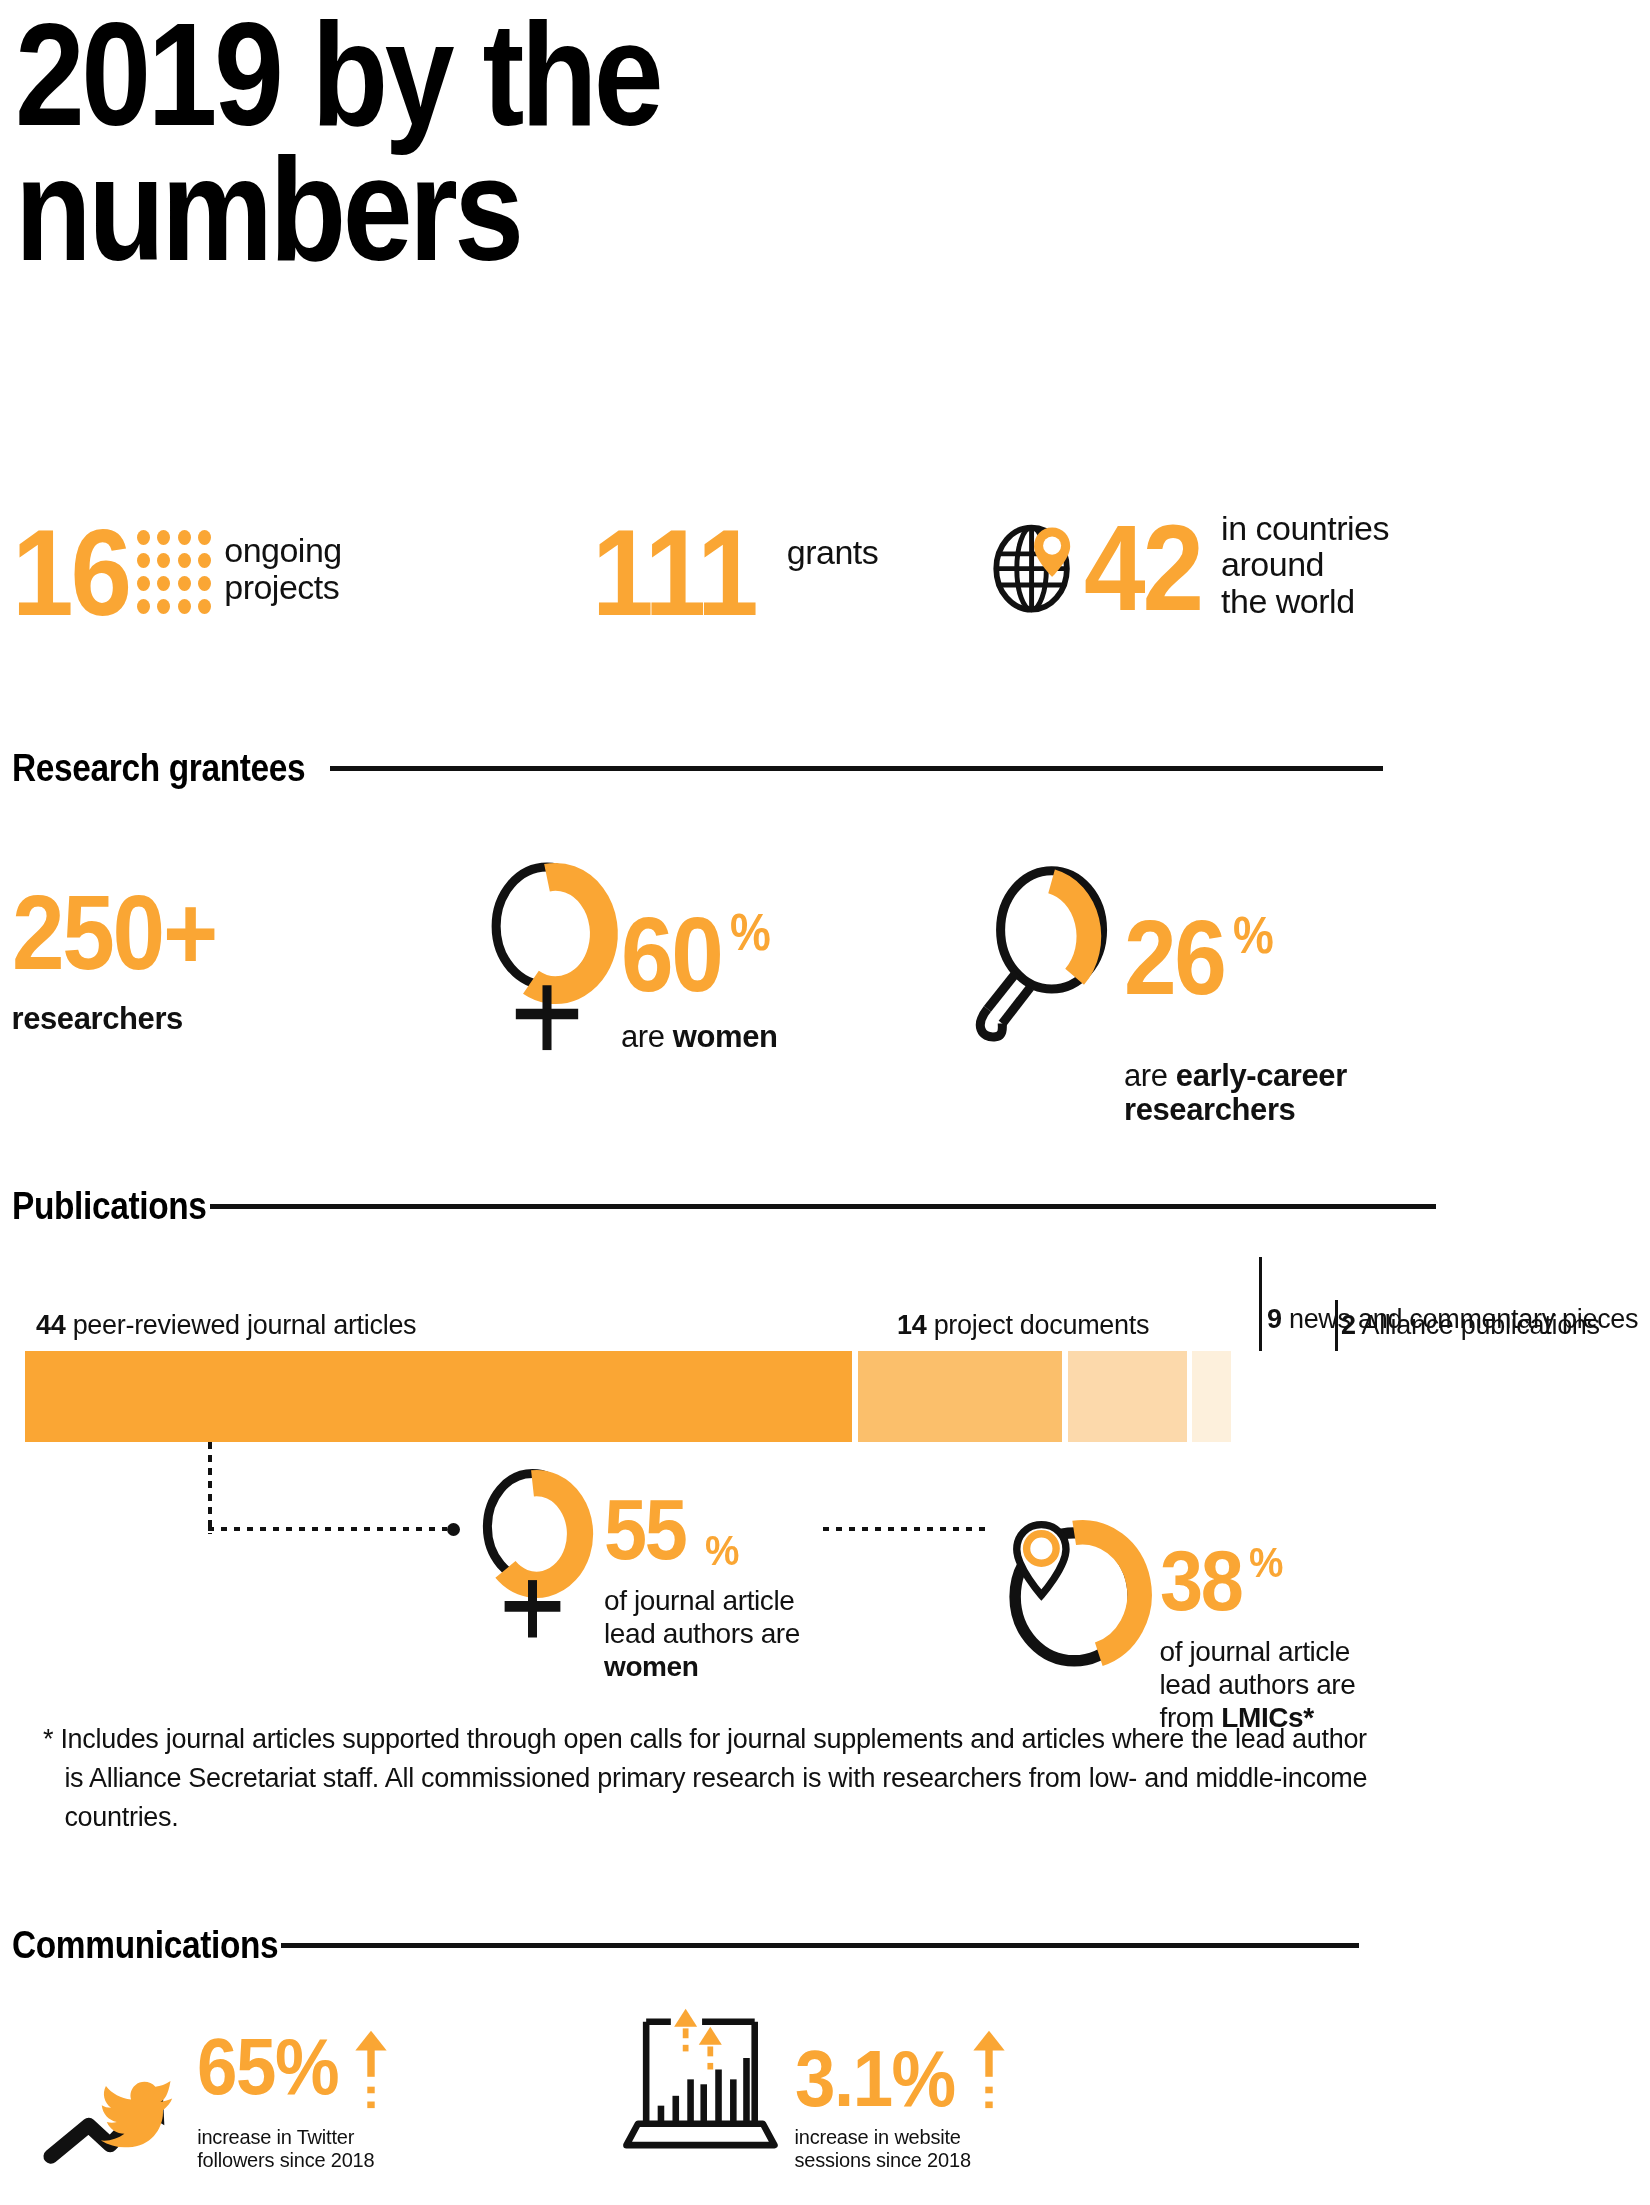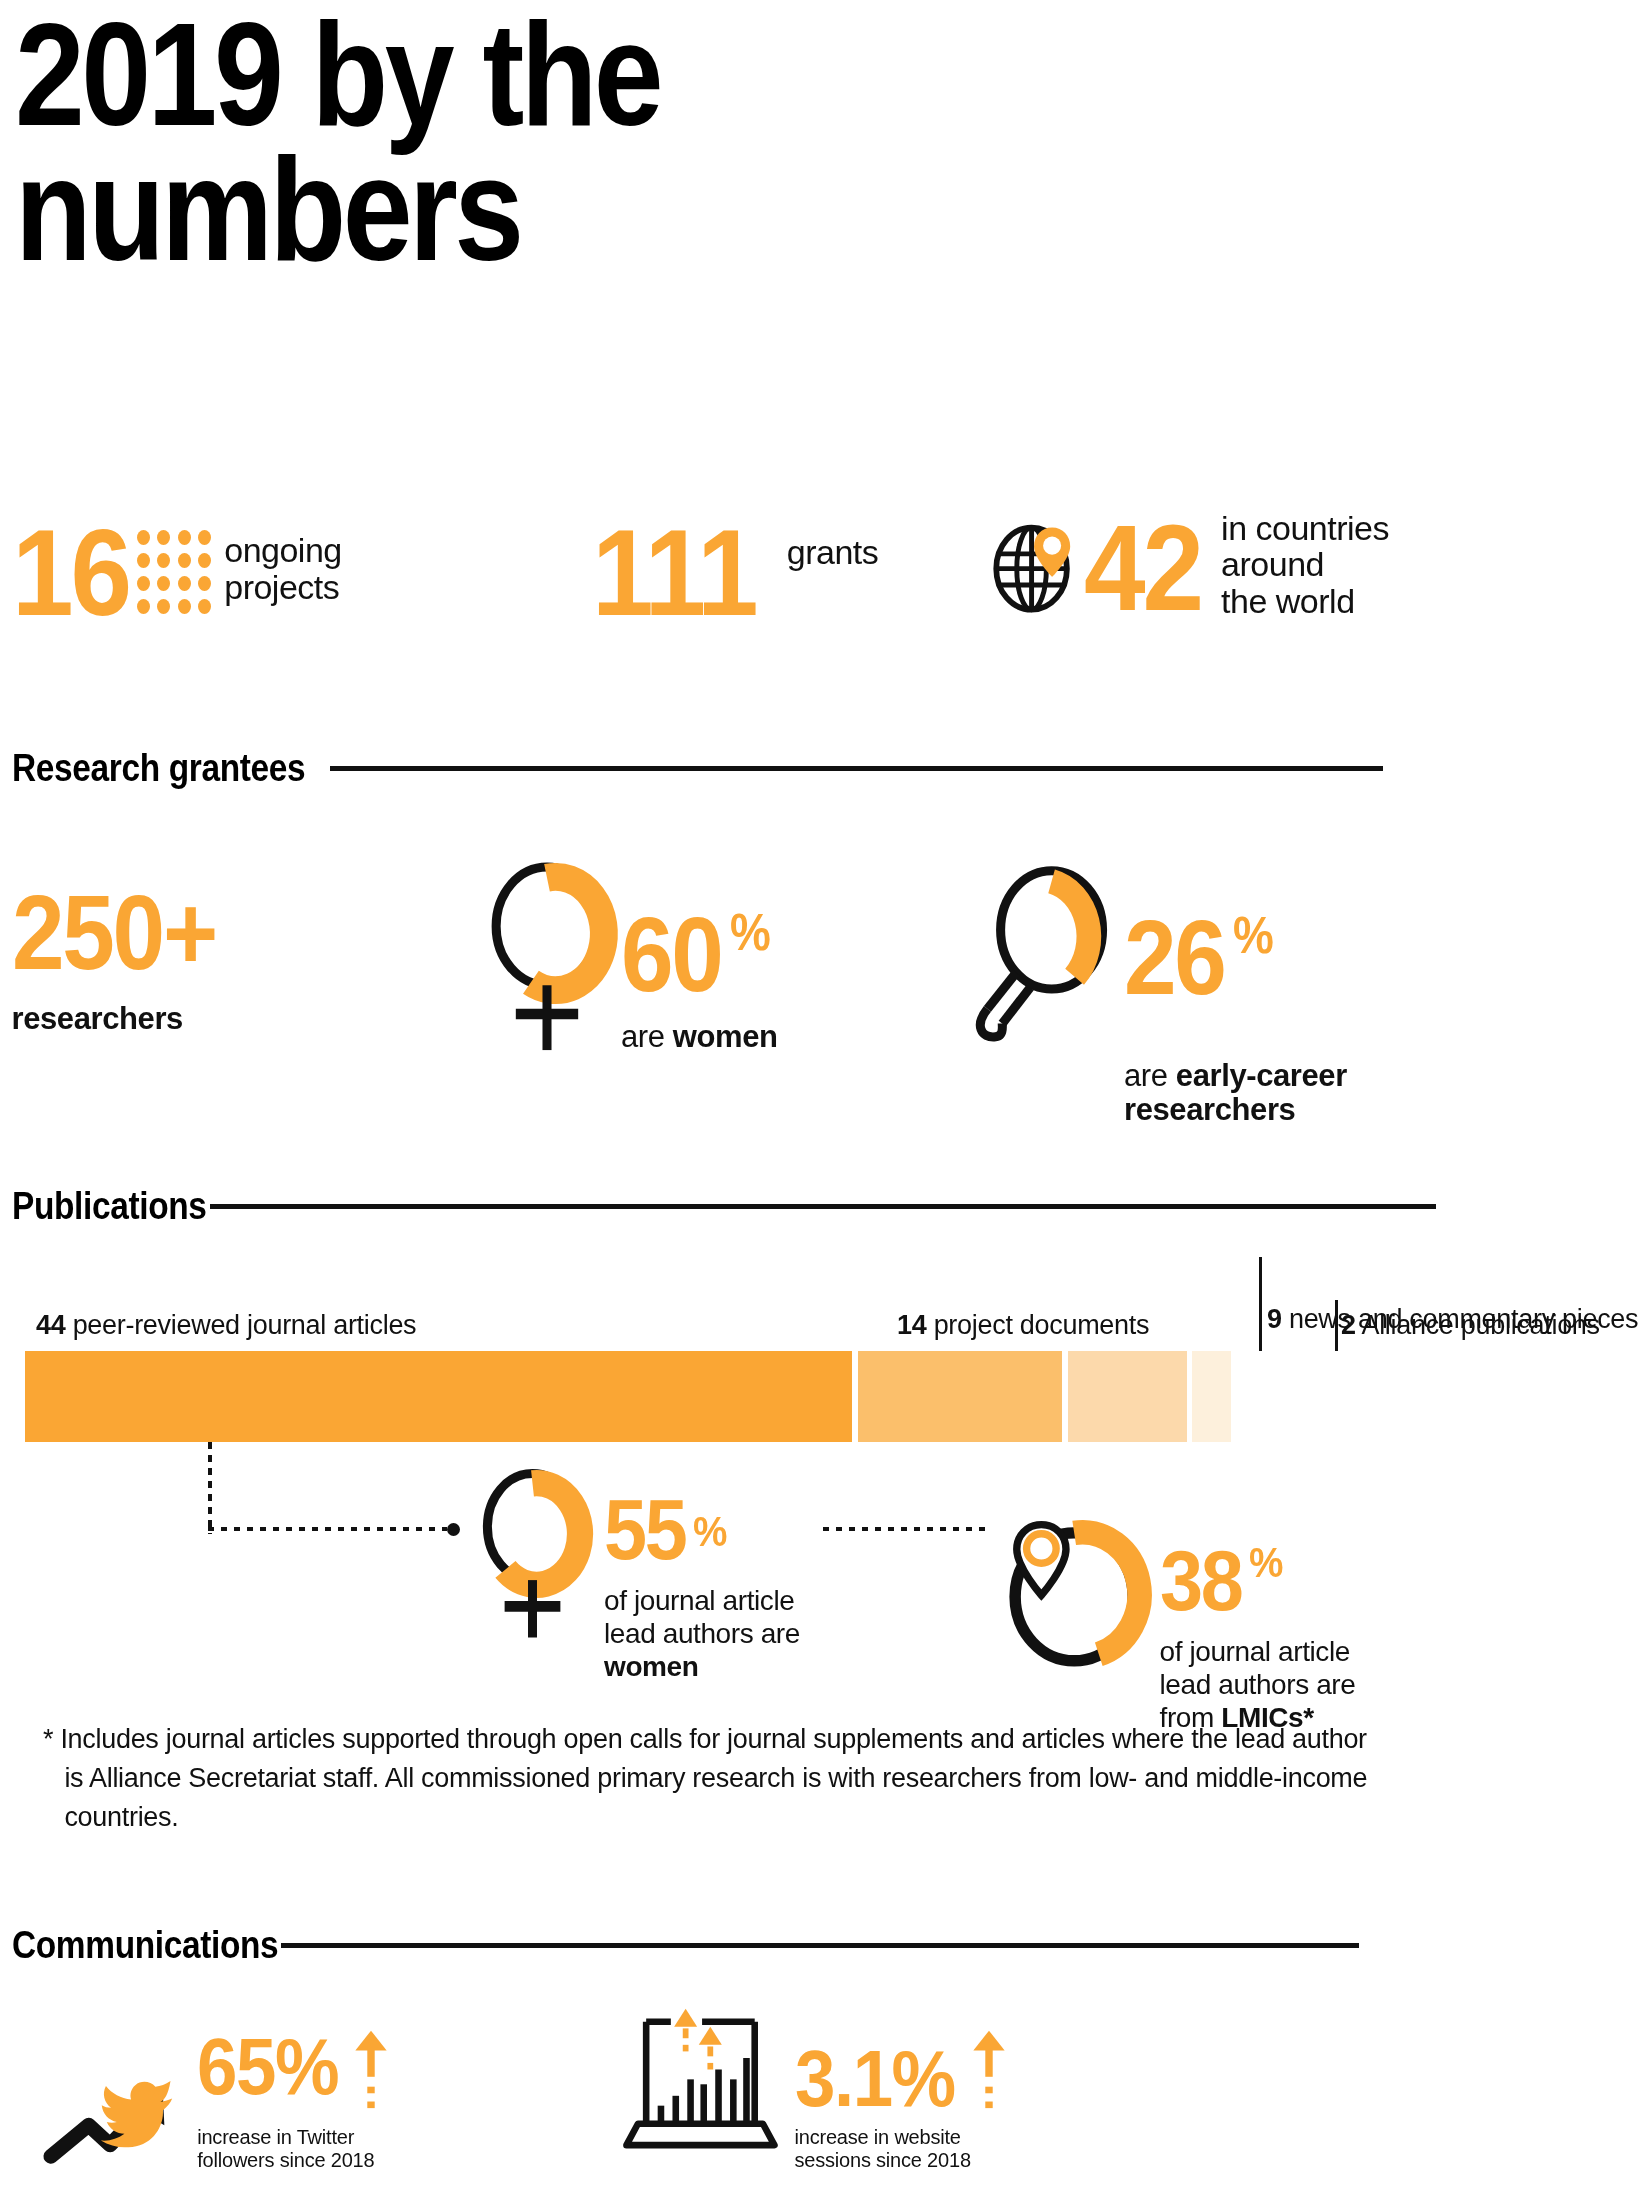--- a/index.html
+++ b/index.html
@@ -266,21 +266,21 @@
   <div style="position:absolute; left:471px; top:1465px; display:flex; align-items:flex-start;">
     <span>
       <svg width="123" height="181" viewBox="0 0 150 220">
         <ellipse cx="75" cy="75" rx="55" ry="65" fill="none" stroke="#111" stroke-width="11"></ellipse>
         <path d="M75 22 A53 62 0 1 1 42 127" fill="none" stroke="#faa634" stroke-width="32"></path>
         <line x1="75" y1="140" x2="75" y2="210" stroke="#111" stroke-width="11"></line>
         <line x1="41" y1="172" x2="109" y2="172" stroke="#111" stroke-width="13"></line>
       </svg>
     </span>
     <div style="margin-left:10px; margin-top:21.4px;">
-      <div style="display:flex; align-items:center;">
+      <div style="display:flex; align-items:flex-end;gap:12px;">
         <span class="stat-num-big" style="font-size:86px;">55</span>
         <span class="stat-num-big" style="font-size:43px; margin-top:3.3px; margin-left:-1.6px;">%</span>
       </div>
       <div class="sub" style="margin-top:11.5px; font-size:28px; line-height:1.18;">
         <div>of journal article</div>
         <div>lead authors are</div>
         <div><b>women</b></div>
       </div>
     </div>
   </div>

